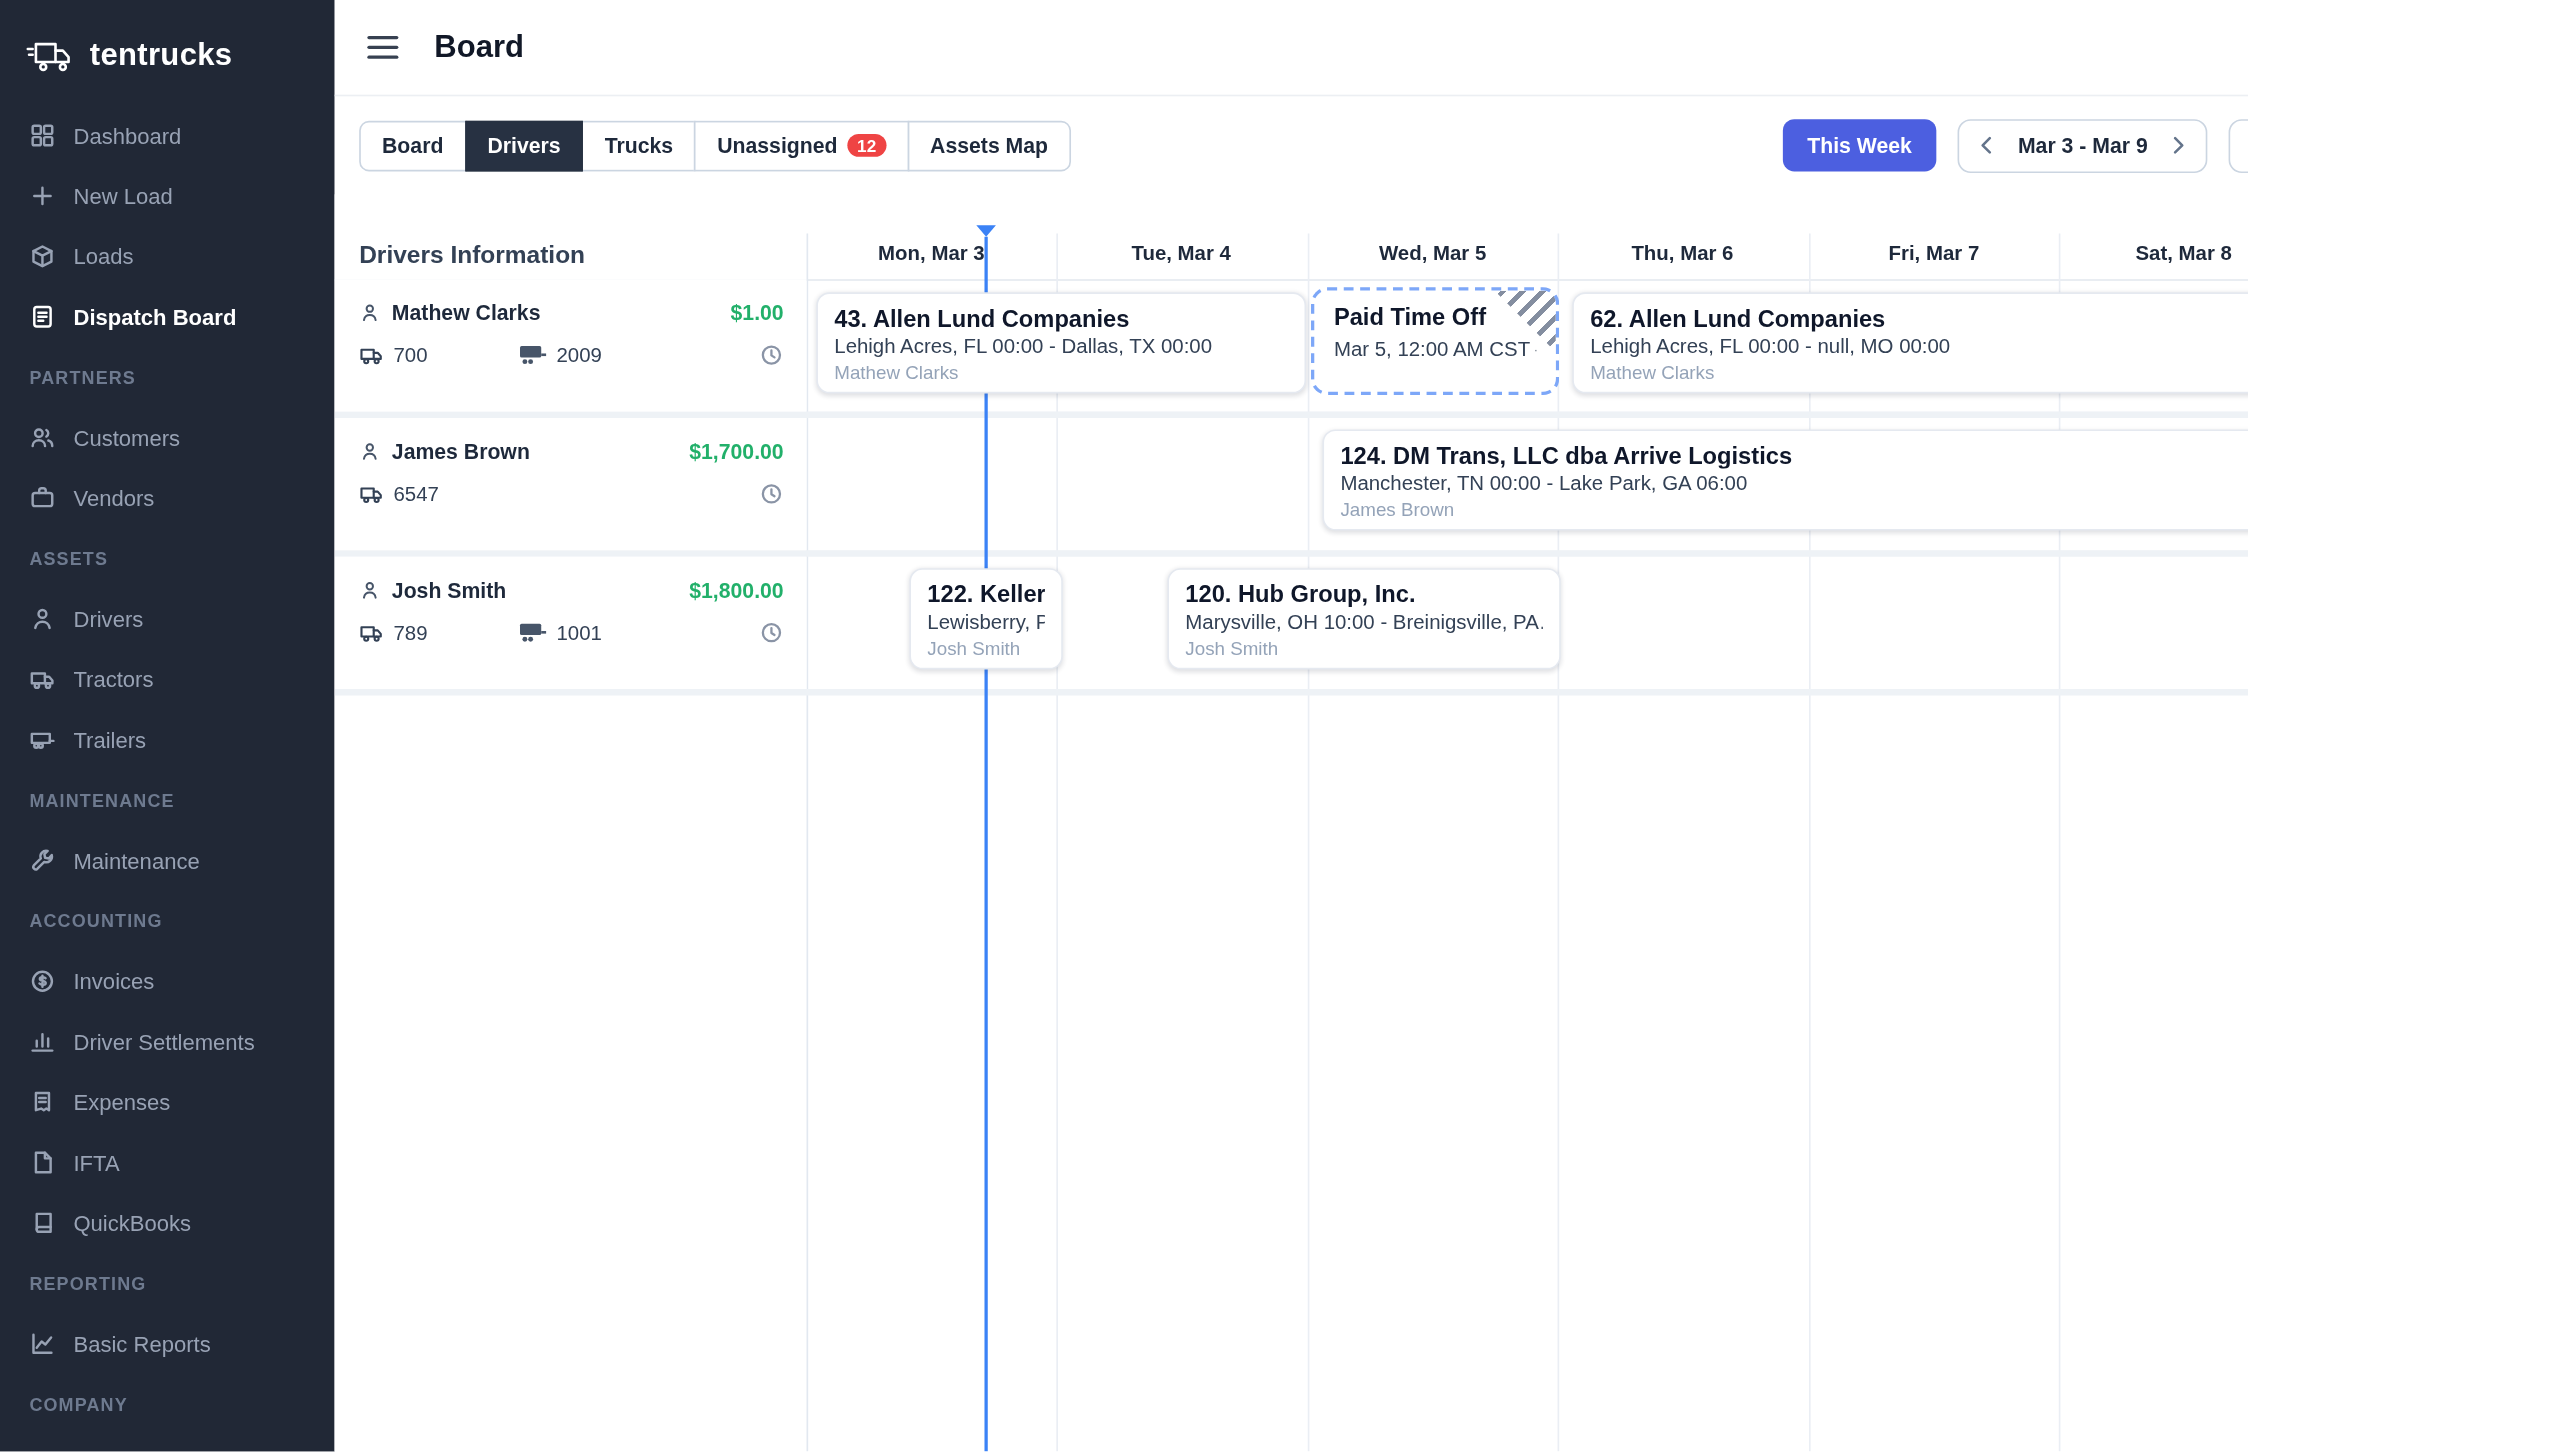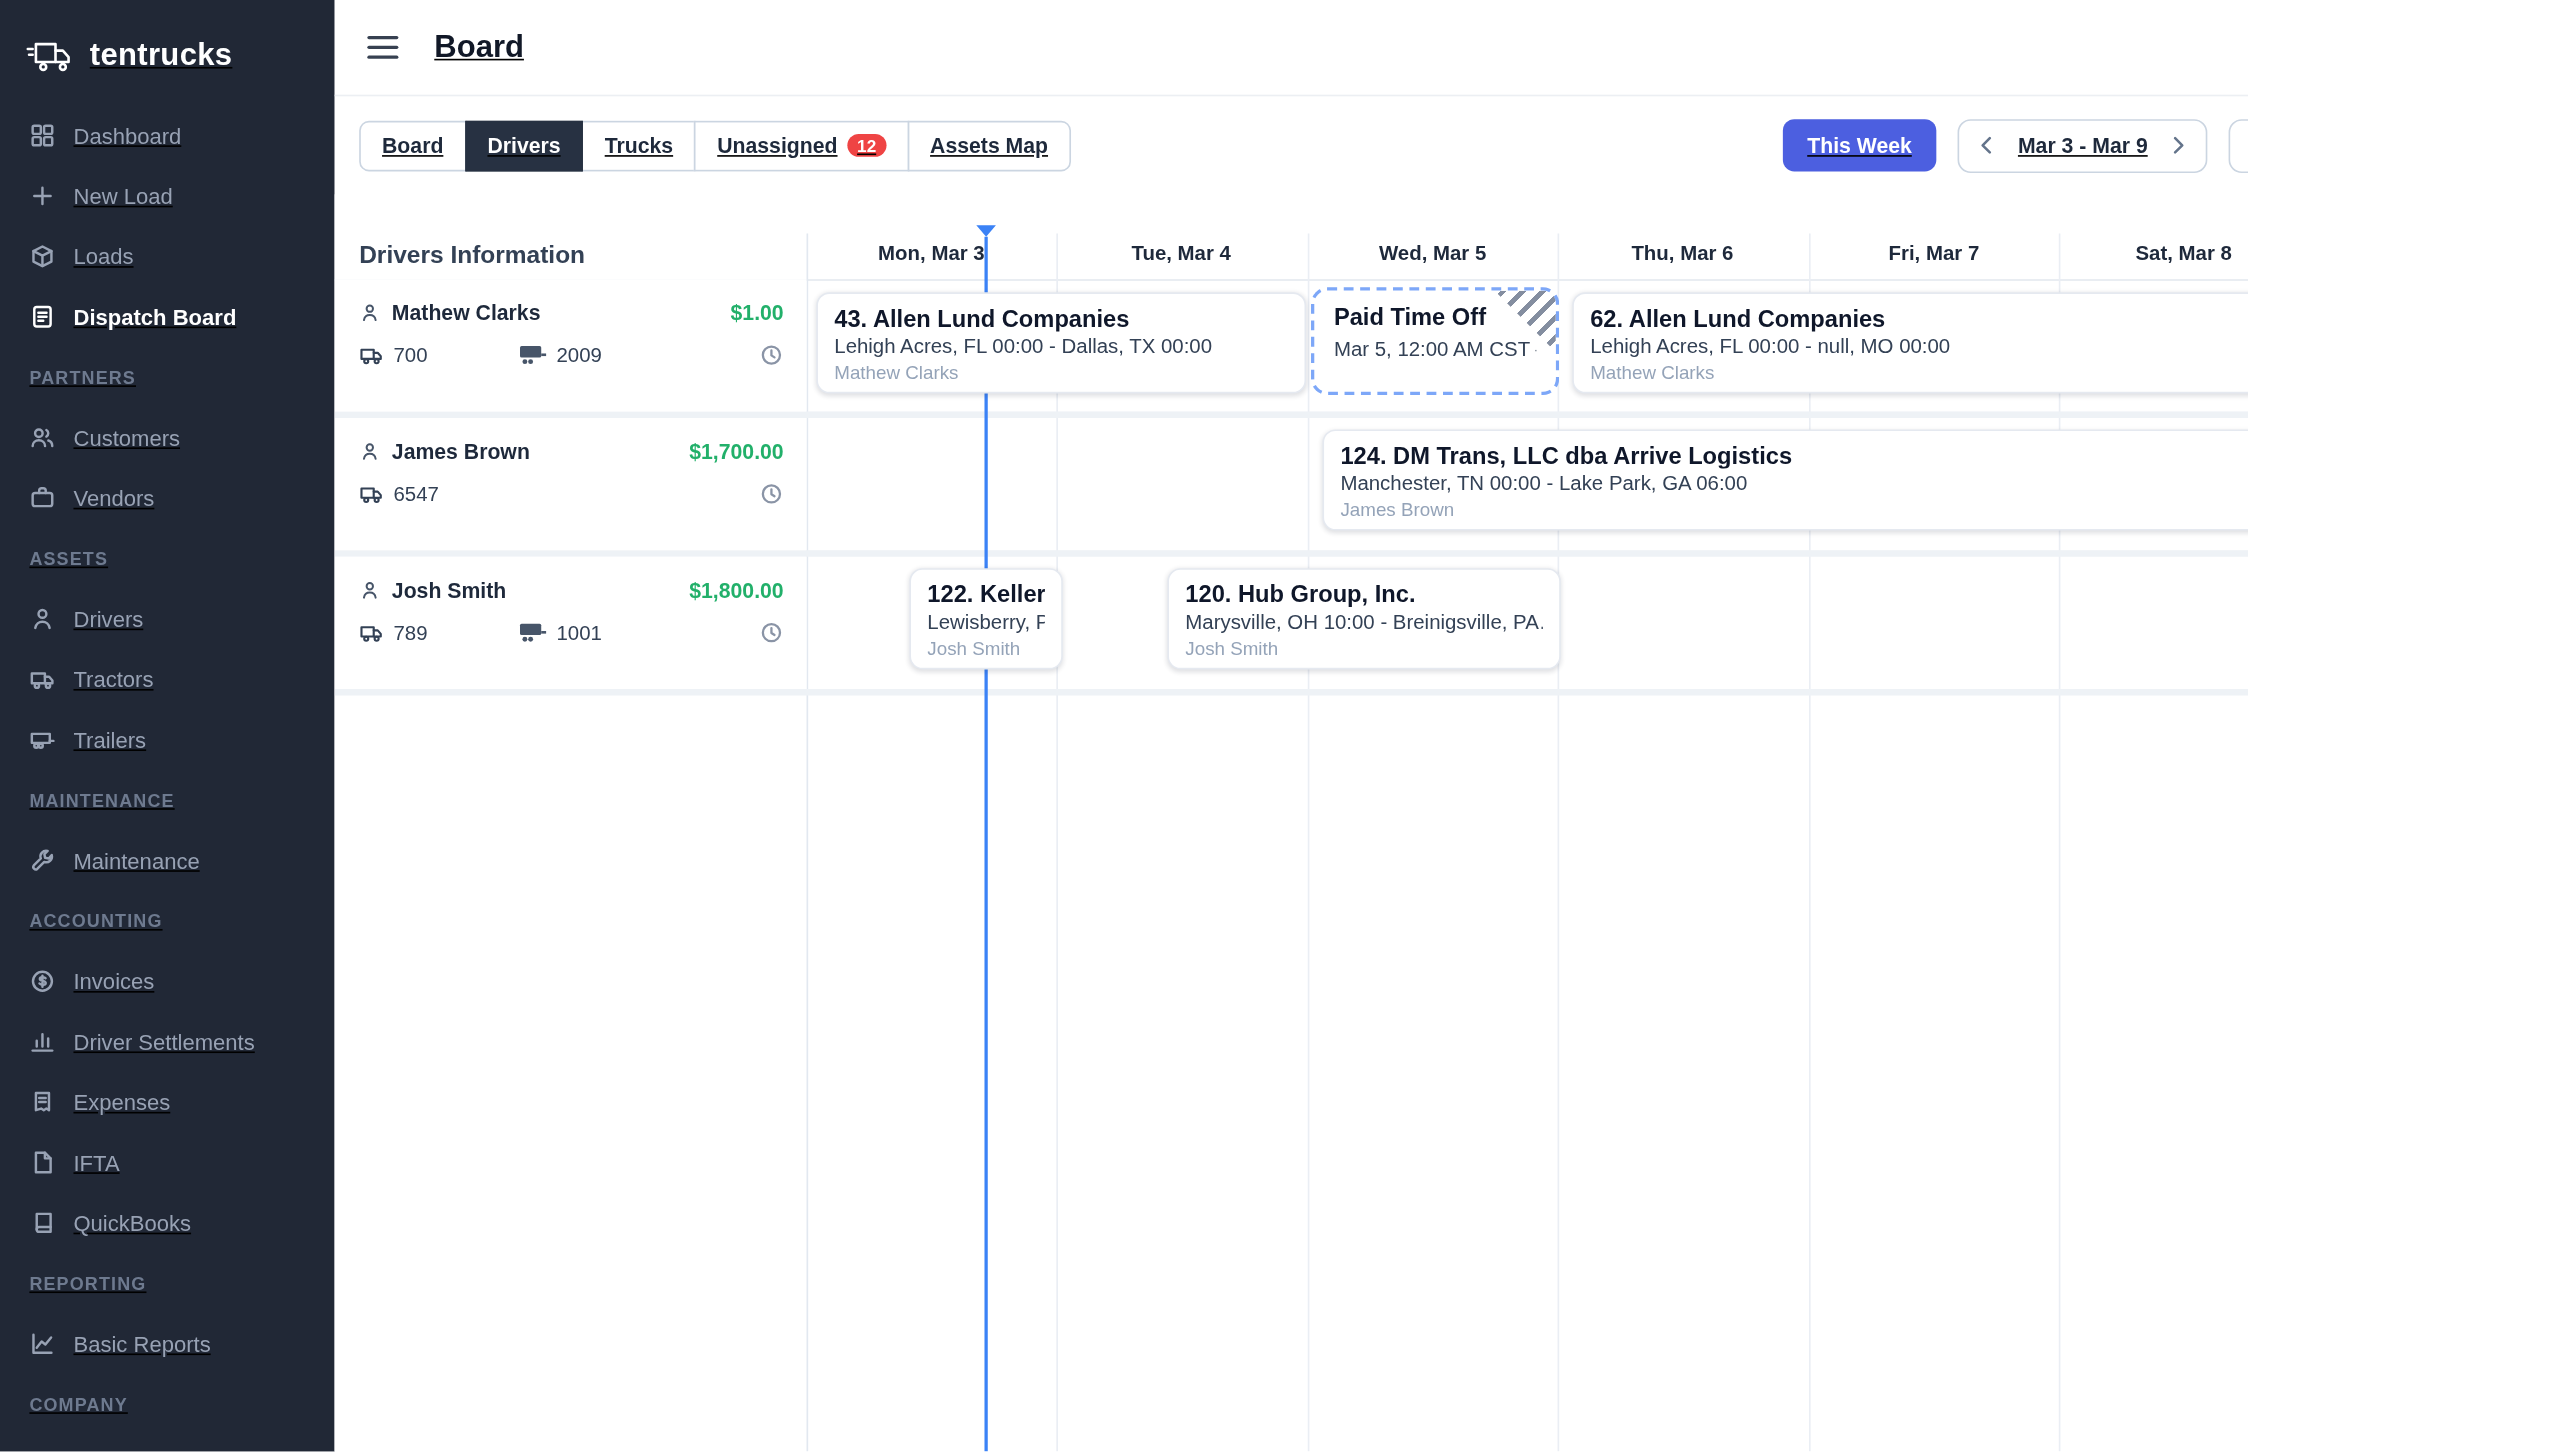--- a/index.html
+++ b/index.html
@@ -1,16 +1,16 @@
 <!DOCTYPE html>
 <html><head>
 <meta charset="utf-8">
 <style>
   html,body{margin:0;padding:0;background:#fff;}
-  #viewport{width:2248px;height:1452px;overflow:hidden;position:relative;text-decoration:underline;}
+  #viewport{width:2248px;height:1452px;overflow:hidden;position:relative;}
   #app{width:1568px;height:889px;transform:scale(1.63265306);transform-origin:0 0;
        display:flex;font-family:"Liberation Sans","DejaVu Sans",sans-serif;
        -webkit-font-smoothing:antialiased;color:#1e293b;background:#fff;}
   
   .sidebar{width:205px;height:889px;background:#212836;flex:none;overflow:hidden;}
   .logo-row{height:68px;display:flex;align-items:center;gap:9px;padding:0 16px;color:#fff;}
   .logo-row svg{width:30px;height:22px;}
   .logo-text{font-size:19px;font-weight:700;letter-spacing:.2px;}
   .nav{padding:0 10px;}
   .nav-item{height:30px;margin-bottom:7px;display:flex;align-items:center;gap:11px;

